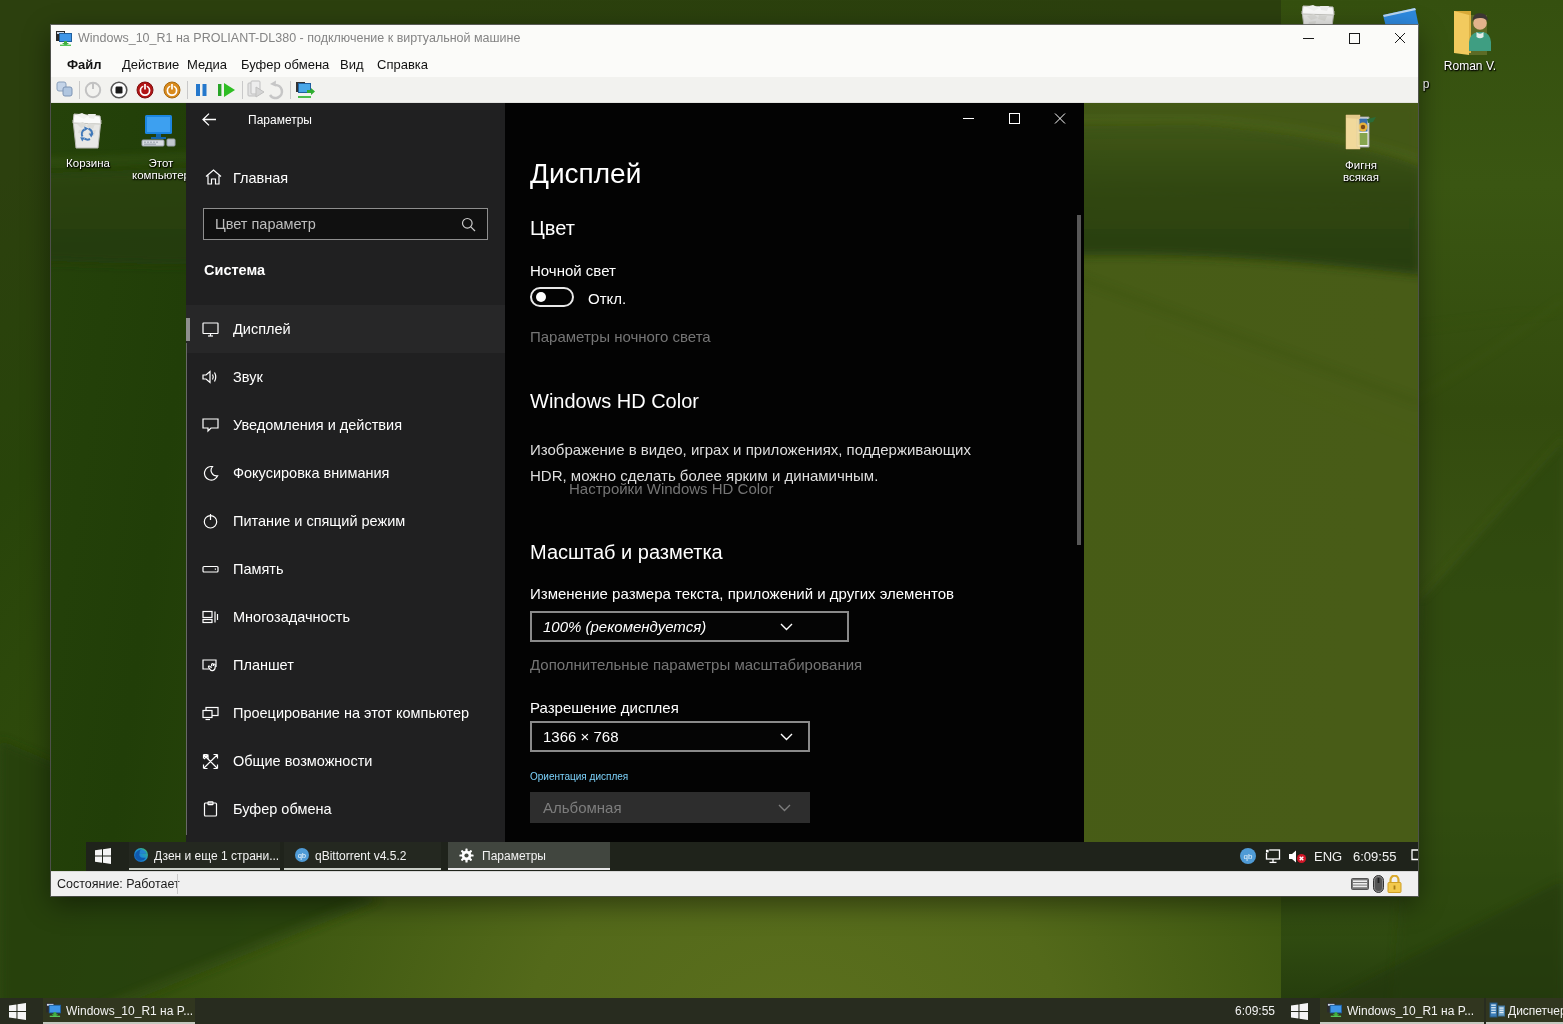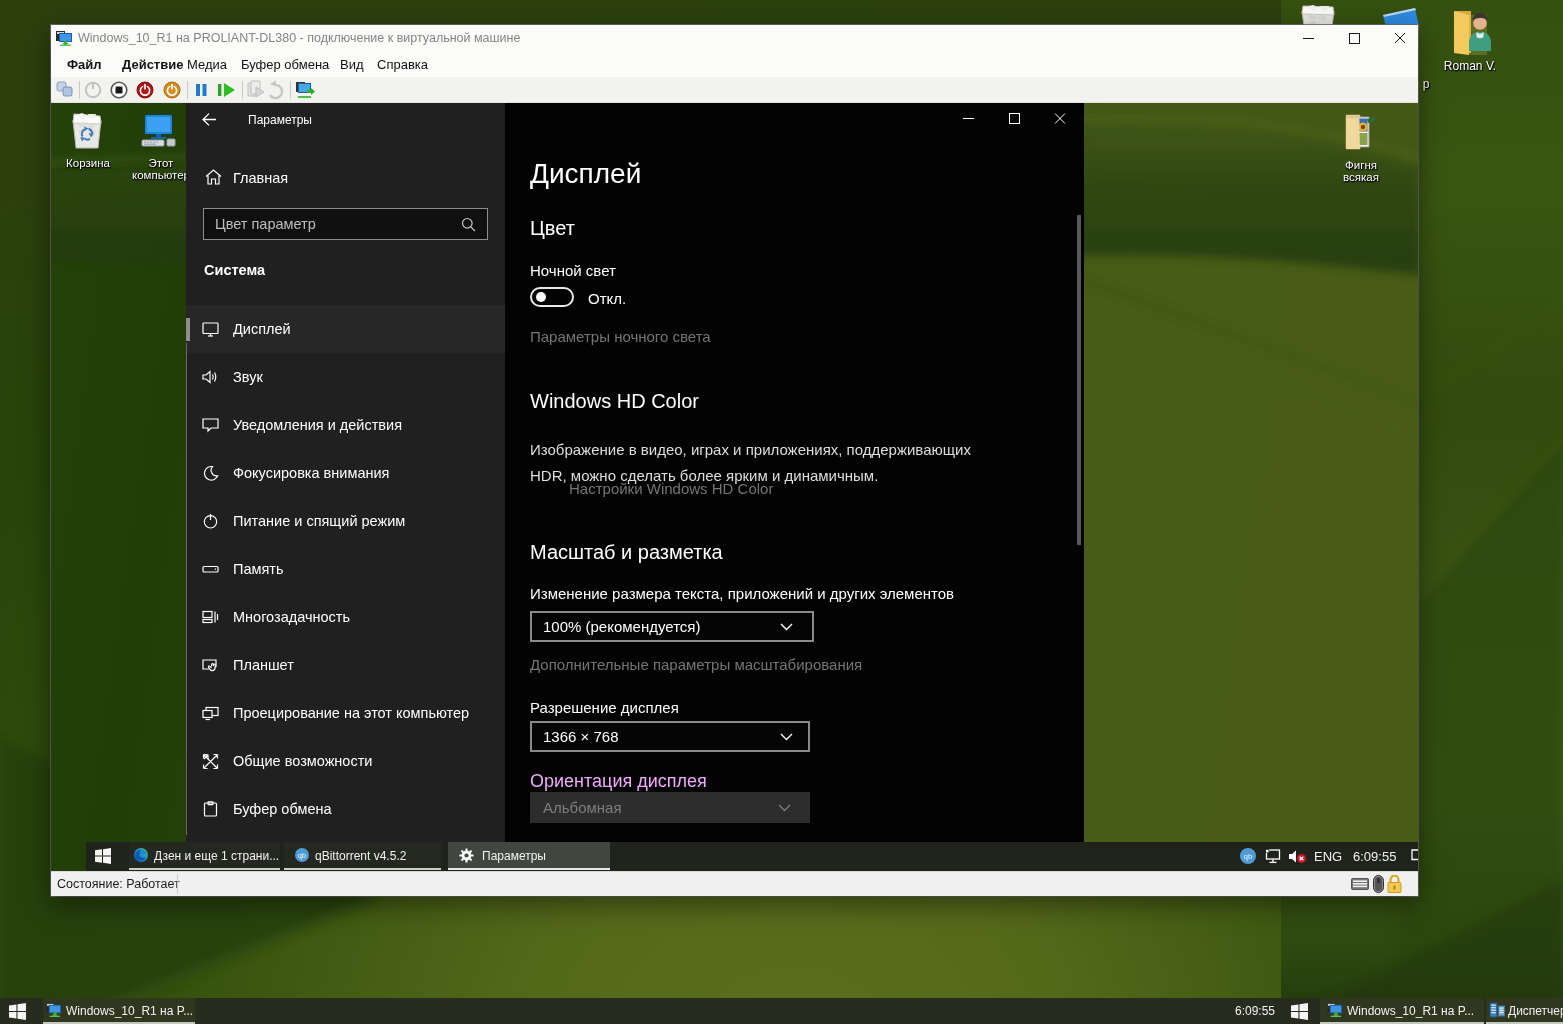--- a/index.html
+++ b/index.html
@@ -96,21 +96,21 @@
     </svg>
     <div class="abs" style="left:27px;top:6px;font-size:12.5px;color:#848484;">Windows_10_R1 на PROLIANT-DL380 - подключение к виртуальной машине</div>
     <svg class="abs" style="left:1230px;top:0" width="137" height="26">
       <line x1="22" y1="13.5" x2="33" y2="13.5" stroke="#1a1a1a" stroke-width="1"></line>
       <rect x="68.5" y="8.5" width="10" height="10" fill="none" stroke="#1a1a1a" stroke-width="1"></rect>
       <path d="M114,8 L124,18 M124,8 L114,18" stroke="#1a1a1a" stroke-width="1"></path>
     </svg>
   </div>
   <div class="abs" id="menubar" style="left:0;top:26px;width:1367px;height:26px;background:#fbfbf9;font-size:13px;color:#111;">
     <span class="abs" style="left:16px;top:6px;font-weight:bold;">Файл</span>
-    <span class="abs" style="left:71px;top:6px;font-weight:bold;">Действие</span>
+    <span class="abs" style="left:71px;top:6px;">Действие</span>
     <span class="abs" style="left:136px;top:6px;">Медиа</span>
     <span class="abs" style="left:190px;top:6px;">Буфер обмена</span>
     <span class="abs" style="left:289px;top:6px;">Вид</span>
     <span class="abs" style="left:326px;top:6px;">Справка</span>
   </div>
   <div class="abs" id="toolbar" style="left:0;top:52px;width:1367px;height:26px;background:#f2f2ef;border-bottom:1px solid #e3e3e0;">
     <svg class="abs" style="left:0;top:0" width="340" height="26">
 
       <g>
        <rect x="6" y="5" width="9" height="9" rx="2" fill="#c4d4e8" stroke="#8aa0bc" stroke-width="1"></rect>
@@ -365,35 +365,35 @@
       <div class="abs" style="left:344px;top:184px;width:44px;height:20px;border:2px solid #e8e8e8;border-radius:11px;">
         <div class="abs" style="left:4px;top:3px;width:10px;height:10px;border-radius:50%;background:#fff;"></div>
       </div>
       <div class="abs" style="left:402px;top:187px;font-size:15px;color:#fff;">Откл.</div>
       <div class="abs" style="left:344px;top:225px;font-size:15px;color:#757575;">Параметры ночного света</div>
       <div class="abs" style="left:344px;top:287px;font-size:20px;color:#fff;">Windows HD Color</div>
       <div class="abs" style="left:344px;top:334px;font-size:15px;color:#dedede;line-height:26px;">Изображение в видео, играх и приложениях, поддерживающих<br>HDR, можно сделать более ярким и динамичным.</div>
       <div class="abs" style="left:344px;top:377px;font-size:15px;color:#757575;margin-left:39px;">Настройки Windows HD Color</div>
       <div class="abs" style="left:344px;top:438px;font-size:20px;color:#fff;">Масштаб и разметка</div>
       <div class="abs" style="left:344px;top:482px;font-size:15px;color:#fff;">Изменение размера текста, приложений и других элементов</div>
-      <div class="abs" style="left:344px;top:508px;width:284px;height:31px;border:2px solid #8a8a8a;background:#050505;">
+      <div class="abs" style="left:344px;top:508px;width:319px;height:31px;border:2px solid #8a8a8a;background:#050505;font-style:italic;">
         <div class="abs" style="left:11px;top:5px;font-size:15px;color:#fff;">100% (рекомендуется)</div>
         <svg class="abs" style="left:248px;top:10px" width="13" height="8">
             <path d="M1,1 L6.5,6.5 L12,1" stroke="#fff" stroke-width="1.4" fill="none"></path>
           </svg>
       </div>
       <div class="abs" style="left:344px;top:553px;font-size:15px;color:#757575;">Дополнительные параметры масштабирования</div>
       <div class="abs" style="left:344px;top:596px;font-size:15px;color:#fff;">Разрешение дисплея</div>
       <div class="abs" style="left:344px;top:618px;width:280px;height:31px;border:2px solid #8a8a8a;background:#050505;">
         <div class="abs" style="left:11px;top:5px;font-size:15px;color:#fff;">1366 × 768</div>
         <svg class="abs" style="left:248px;top:10px" width="13" height="8">
             <path d="M1,1 L6.5,6.5 L12,1" stroke="#fff" stroke-width="1.4" fill="none"></path>
           </svg>
       </div>
-      <div class="abs" style="left:344px;top:668px;font-size:18px;color:#f0abfc;">Ориентация дисплея</div>
+      <div class="abs" style="left:344px;top:668px;font-size:10px;color:#7dd3fc;">Ориентация дисплея</div>
       <div class="abs" style="left:344px;top:689px;width:280px;height:31px;background:#2d2d2d;">
         <div class="abs" style="left:13px;top:7px;font-size:15px;color:#7d7d7d;">Альбомная</div>
         <svg class="abs" style="left:248px;top:12px" width="13" height="8">
             <path d="M1,1 L6.5,6.5 L12,1" stroke="#7d7d7d" stroke-width="1.4" fill="none"></path>
           </svg>
       </div>
       <div class="abs" style="left:891px;top:112px;width:4px;height:330px;background:#585858;"></div>
     </div>
 
     <div class="abs" id="vmbar" style="left:0;top:739px;width:1367px;height:29px;background:#1f231b;font-size:12px;color:#f2f2f2;margin-left:35px;">

